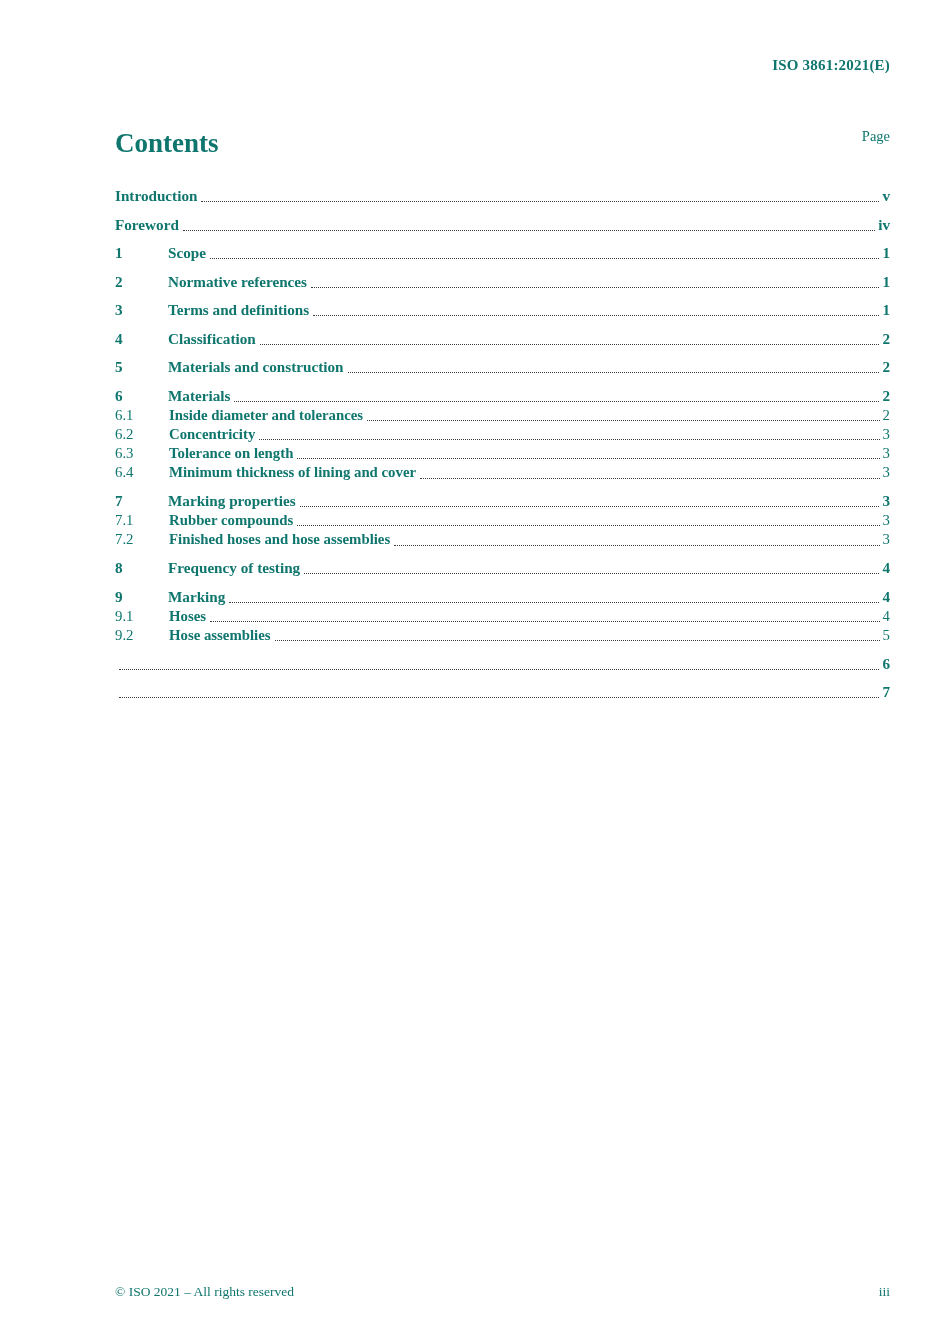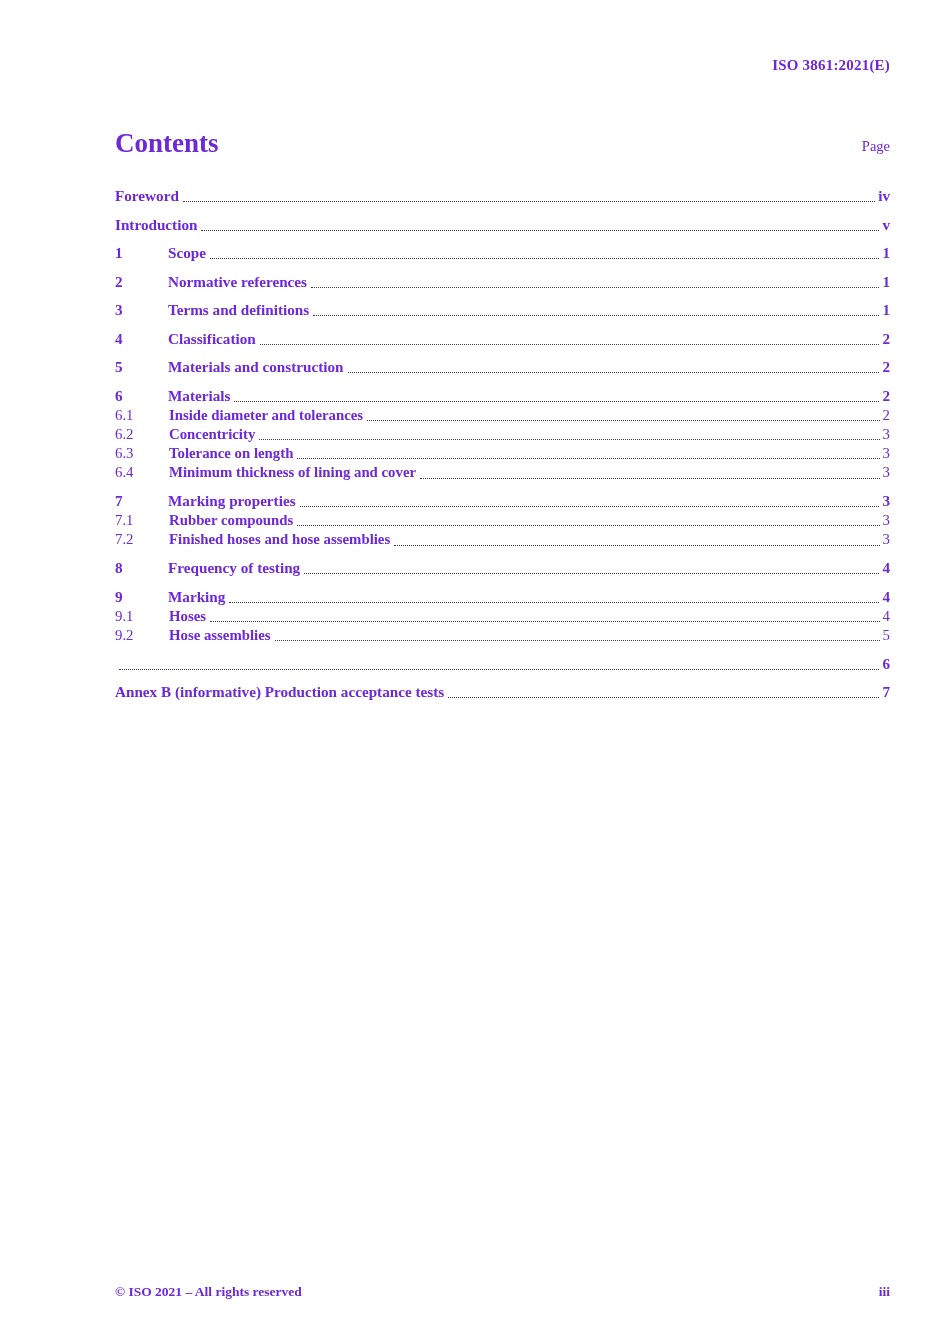--- a/index.html
+++ b/index.html
@@ -5,40 +5,40 @@
   html, body {
     margin: 0;
     padding: 0;
     background: #ffffff;
   }
   .page {
     position: relative;
     width: 950px;
     height: 1344px;
     background: #ffffff;
-    color: #6d28d9;
+    color: #0f766e;
     font-family: "Liberation Serif", "DejaVu Serif", serif;
     overflow: hidden;
   }
   .doc-ref {
     position: absolute;
     top: 57px;
     right: 60px;
     font-size: 15px;
     font-weight: 700;
     letter-spacing: 0.2px;
   }
   .title-row {
     position: absolute;
     top: 128px;
     left: 115px;
     right: 60px;
     display: flex;
     justify-content: space-between;
-    align-items: flex-end;
+    align-items: flex-start;
   }
   .contents-title {
     font-size: 27px;
     font-weight: 700;
   }
   .page-label {
     font-size: 14.5px;
     font-weight: 400;
     padding-bottom: 4px;
   }
@@ -90,45 +90,45 @@
     flex: none;
   }
   .footer {
     position: absolute;
     top: 1284px;
     left: 115px;
     right: 60px;
     display: flex;
     justify-content: space-between;
     font-size: 13.5px;
-    font-weight: 700;
+    font-weight: 400;
   }
 </style>
 </head>
 <body>
 
 <div class="page">
 
   <div class="doc-ref">ISO 3861:2021(E)</div>
 
   <div class="title-row">
     <div class="contents-title">Contents</div>
     <div class="page-label">Page</div>
   </div>
 
   <div class="toc">
       <div class="toc-row front">
+        <span class="lbl"><span>Introduction</span></span>
+        <span class="leader"></span>
+        <span class="pg">v</span>
+      </div>
+      <div class="toc-row front">
         <span class="lbl"><span>Foreword</span></span>
         <span class="leader"></span>
         <span class="pg">iv</span>
-      </div>
-      <div class="toc-row front">
-        <span class="lbl"><span>Introduction</span></span>
-        <span class="leader"></span>
-        <span class="pg">v</span>
       </div>
       <div class="toc-row main">
         <span class="num">1</span>
         <span class="lbl"><span>Scope</span></span>
         <span class="leader"></span>
         <span class="pg">1</span>
       </div>
       <div class="toc-row main">
         <span class="num">2</span>
         <span class="lbl"><span>Normative references</span></span>
@@ -223,21 +223,20 @@
         <span class="num">9.2</span>
         <span class="lbl"><span class="part-normal">Hose assemblies</span></span>
         <span class="leader"></span>
         <span class="pg">5</span>
       </div>
       <div class="toc-row annex">
         <span class="leader"></span>
         <span class="pg">6</span>
       </div>
       <div class="toc-row annex">
-        <span class="lbl"><span>Annex B </span><span class="part-normal">(informative) </span><span>Production acceptance tests</span></span>
         <span class="leader"></span>
         <span class="pg">7</span>
       </div>
     </div>
 
   <div class="footer">
     <div>© ISO 2021 – All rights reserved</div>
     <div>iii</div>
   </div>
 

